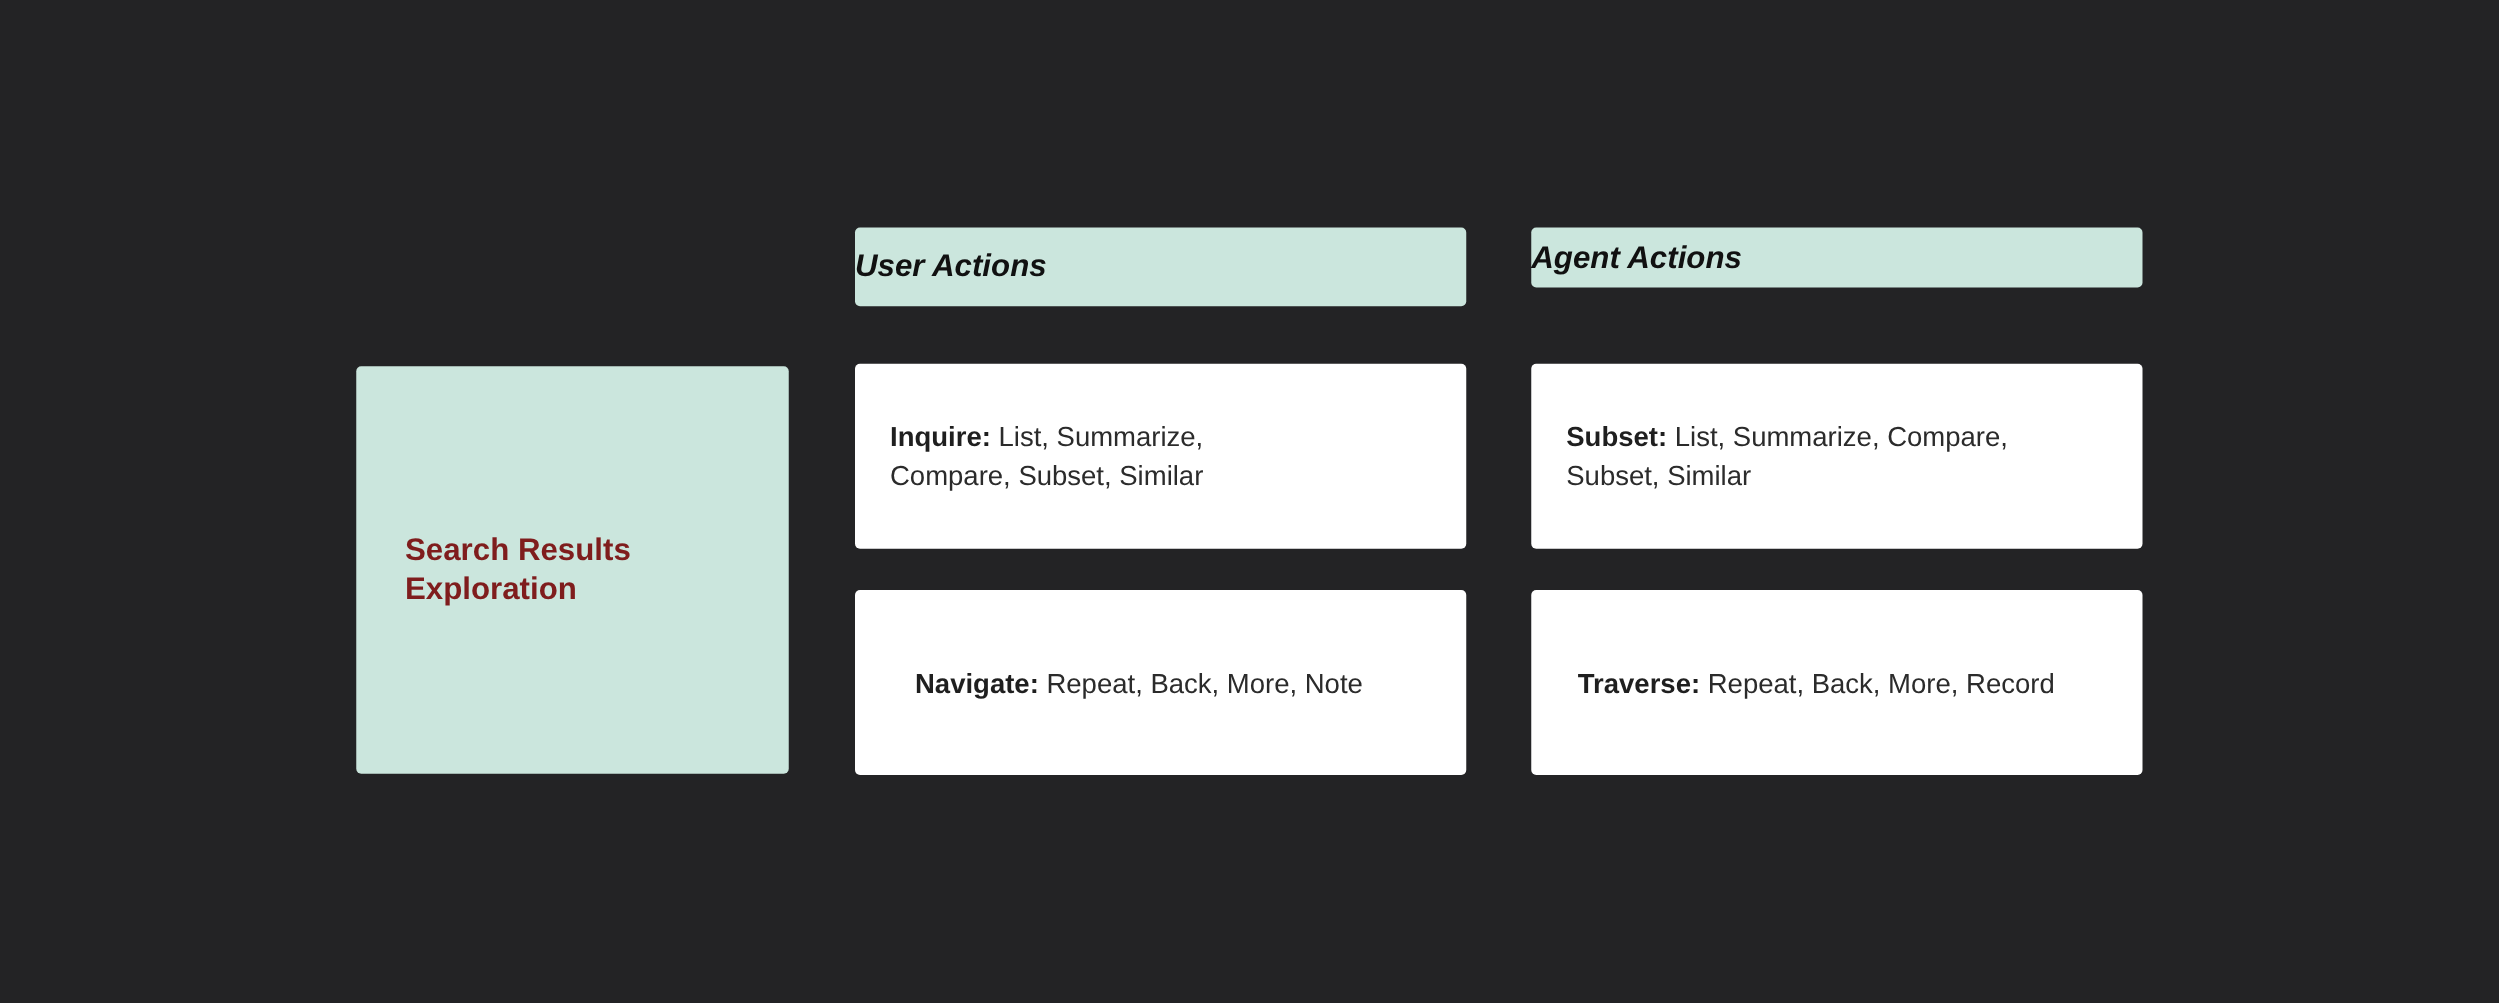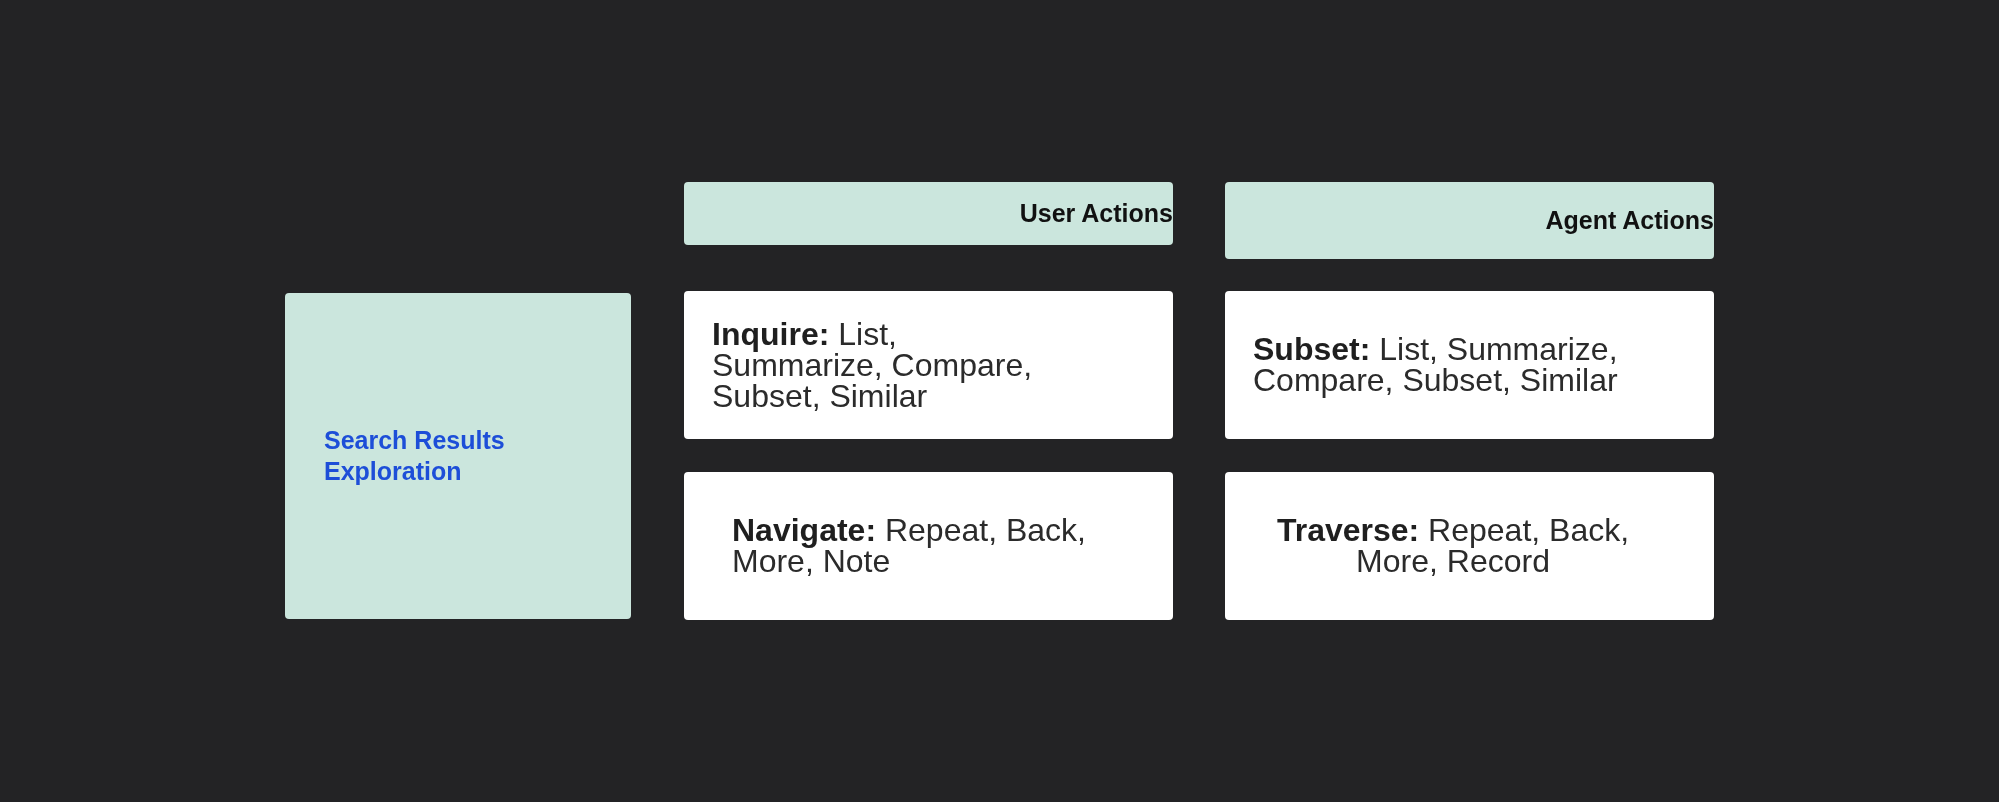--- a/index.html
+++ b/index.html
@@ -7,43 +7,43 @@
       width: 1999px; height: 802px;
       background: #232325;
       position: relative;
       overflow: hidden;
       font-family: "Liberation Sans", "DejaVu Sans", sans-serif;
     }
     .box { position: absolute; box-sizing: border-box; border-radius: 4px; }
     .mint { background: #cbe6dd; }
     .white { background: #ffffff; }
     .header {
-      display: flex; align-items: center; justify-content: flex-end;
-      font-weight: bold; font-size: 25px; color: #111111;
+      display: flex; align-items: center; justify-content: flex-start;
+      font-weight: bold; font-size: 25px; color: #111111; font-style: italic;
     }
     .row-label {
       display: flex; align-items: center;
       padding-left: 39px;
-      font-weight: bold; font-size: 25px; line-height: 31px; color: #1d4ed8;
+      font-weight: bold; font-size: 25px; line-height: 31px; color: #7f1d1d;
     }
     .card {
       display: flex; align-items: center;
       padding: 0 28px;
-      font-size: 32px; line-height: 31px; color: #2b2b2b;
+      font-size: 22px; line-height: 31px; color: #2b2b2b;
     }
     .card .kw { font-weight: bold; color: #1f1f1f; }
   </style>
 </head>
 <body>
 
 <div class="box mint header" style="left:684px; top:182px; width:489px; height:63px;">
   <span>User Actions</span>
 </div>
 
-<div class="box mint header" style="left:1225px; top:182px; width:489px; height:77px;">
+<div class="box mint header" style="left:1225px; top:182px; width:489px; height:48px;">
   <span>Agent Actions</span>
 </div>
 
 <div class="box mint row-label" style="left:285px; top:293px; width:346px; height:326px;">
   <div>
     <div>Search Results</div>
     <div>Exploration</div>
   </div>
 </div>
 

